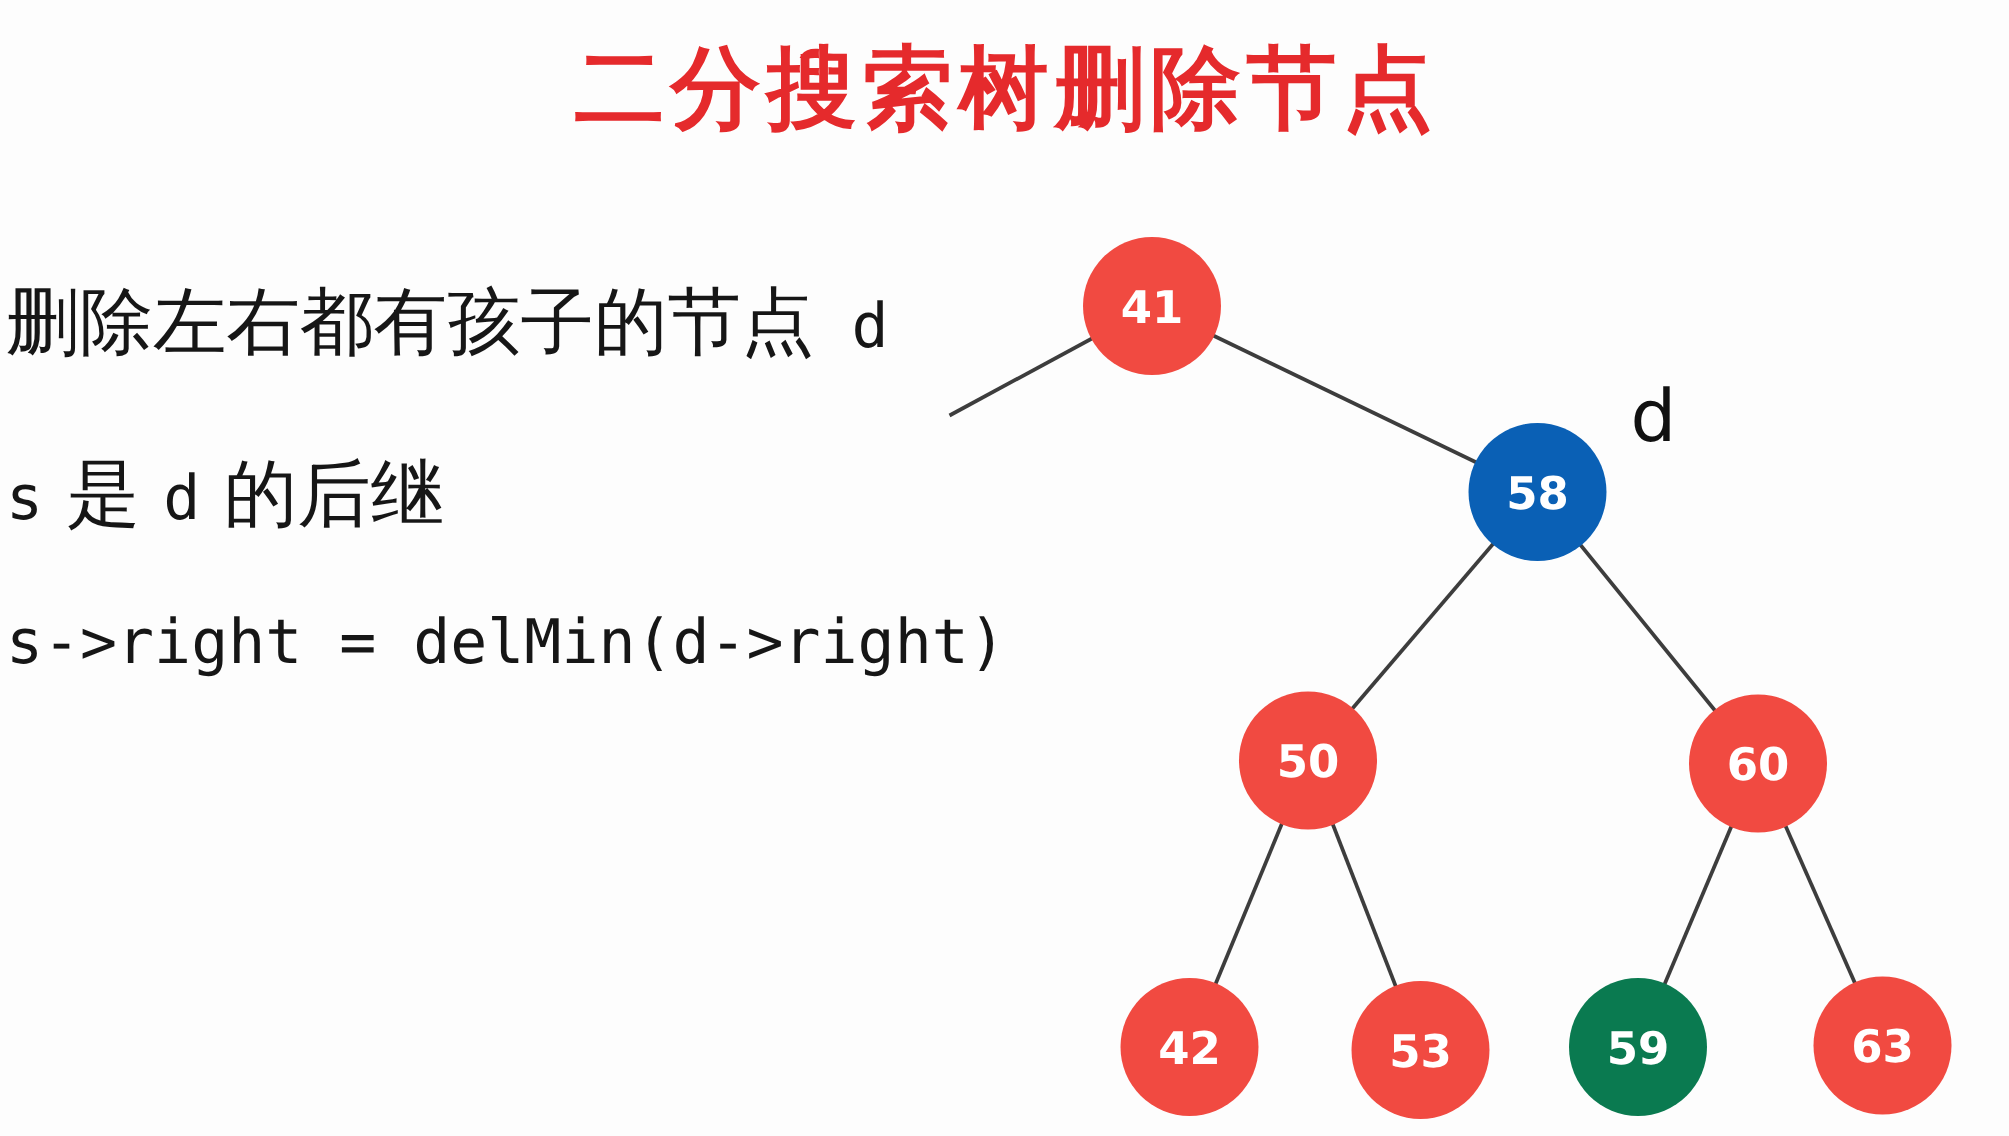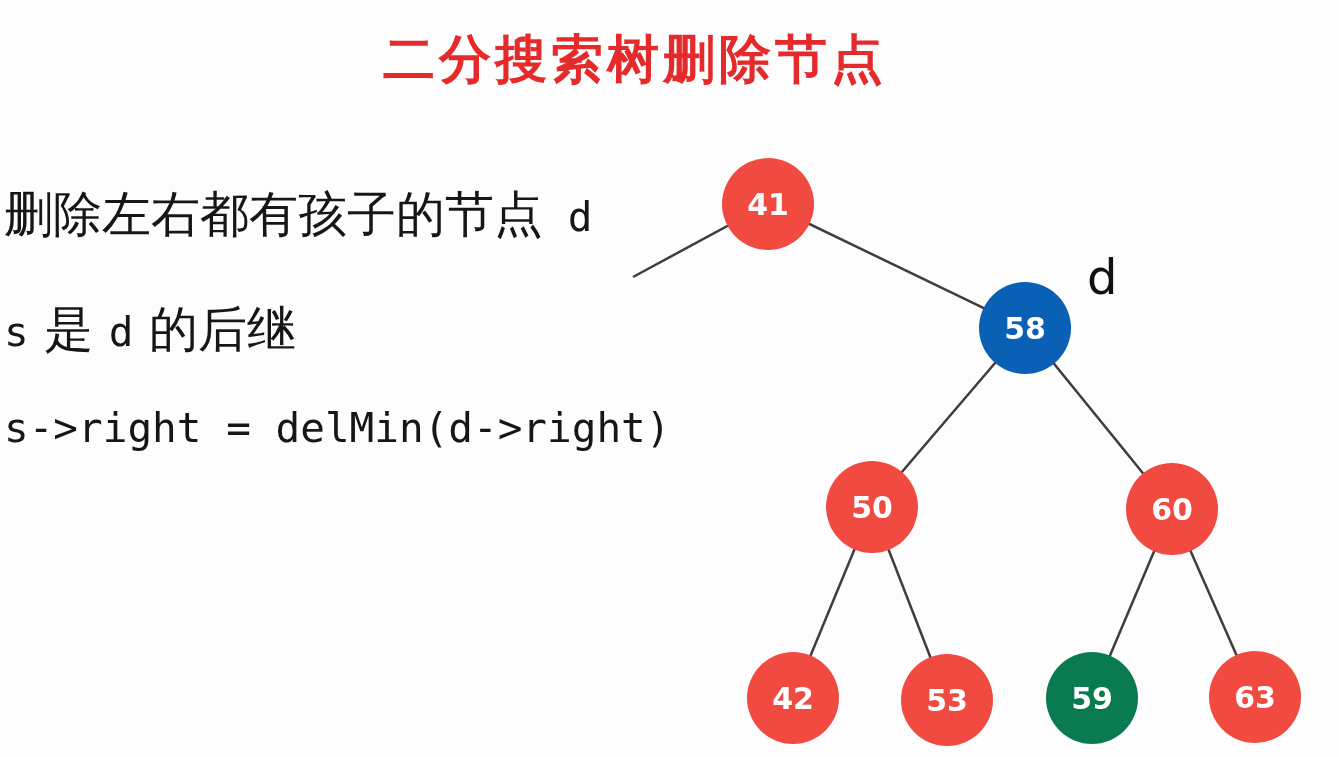--- a/index.html
+++ b/index.html
@@ -13,21 +13,21 @@
   }
   .stage {
     position: relative;
     width: 1339px;
     height: 757px;
   }
   .title {
     position: absolute;
     left: 383px;
     top: 14px;
-    font-size: 52px;
+    font-size: 60px;
     line-height: 90px;
     font-weight: bold;
     letter-spacing: 4px;
     color: var(--title, #e52a2c);
     white-space: nowrap;
     font-family: Liberation Sans, sans-serif;
   }
   .notes {
     position: absolute;
     left: 4px;

